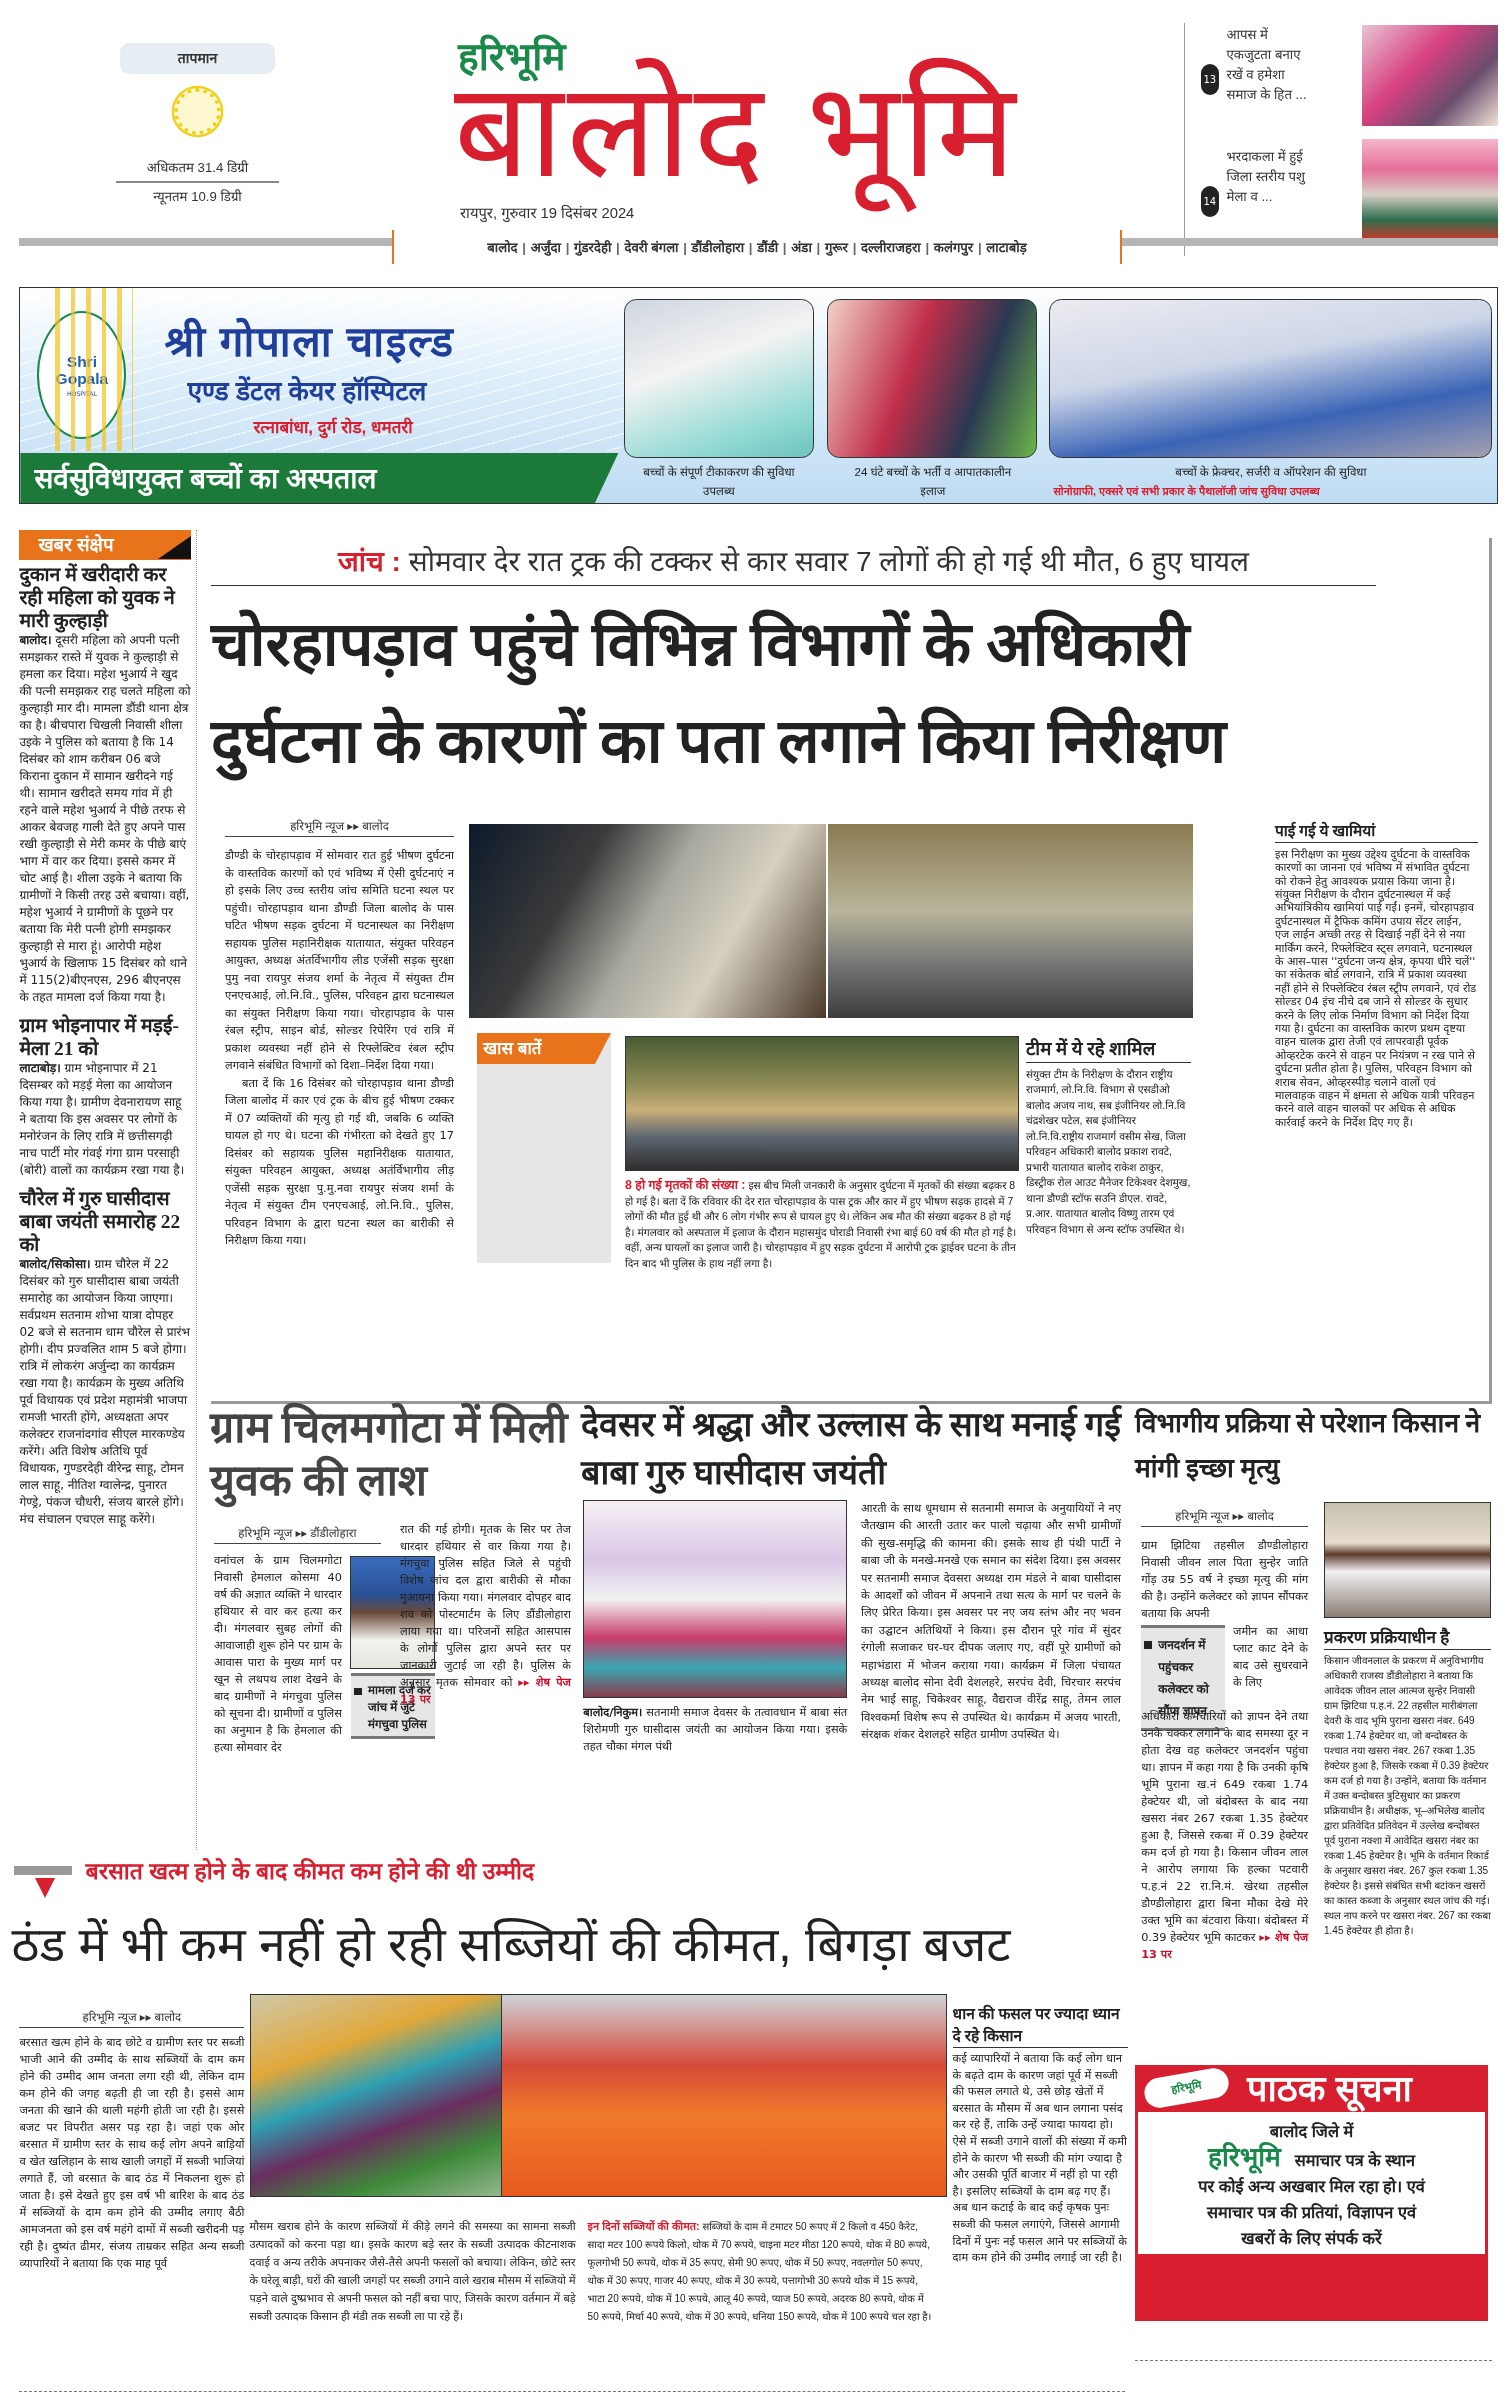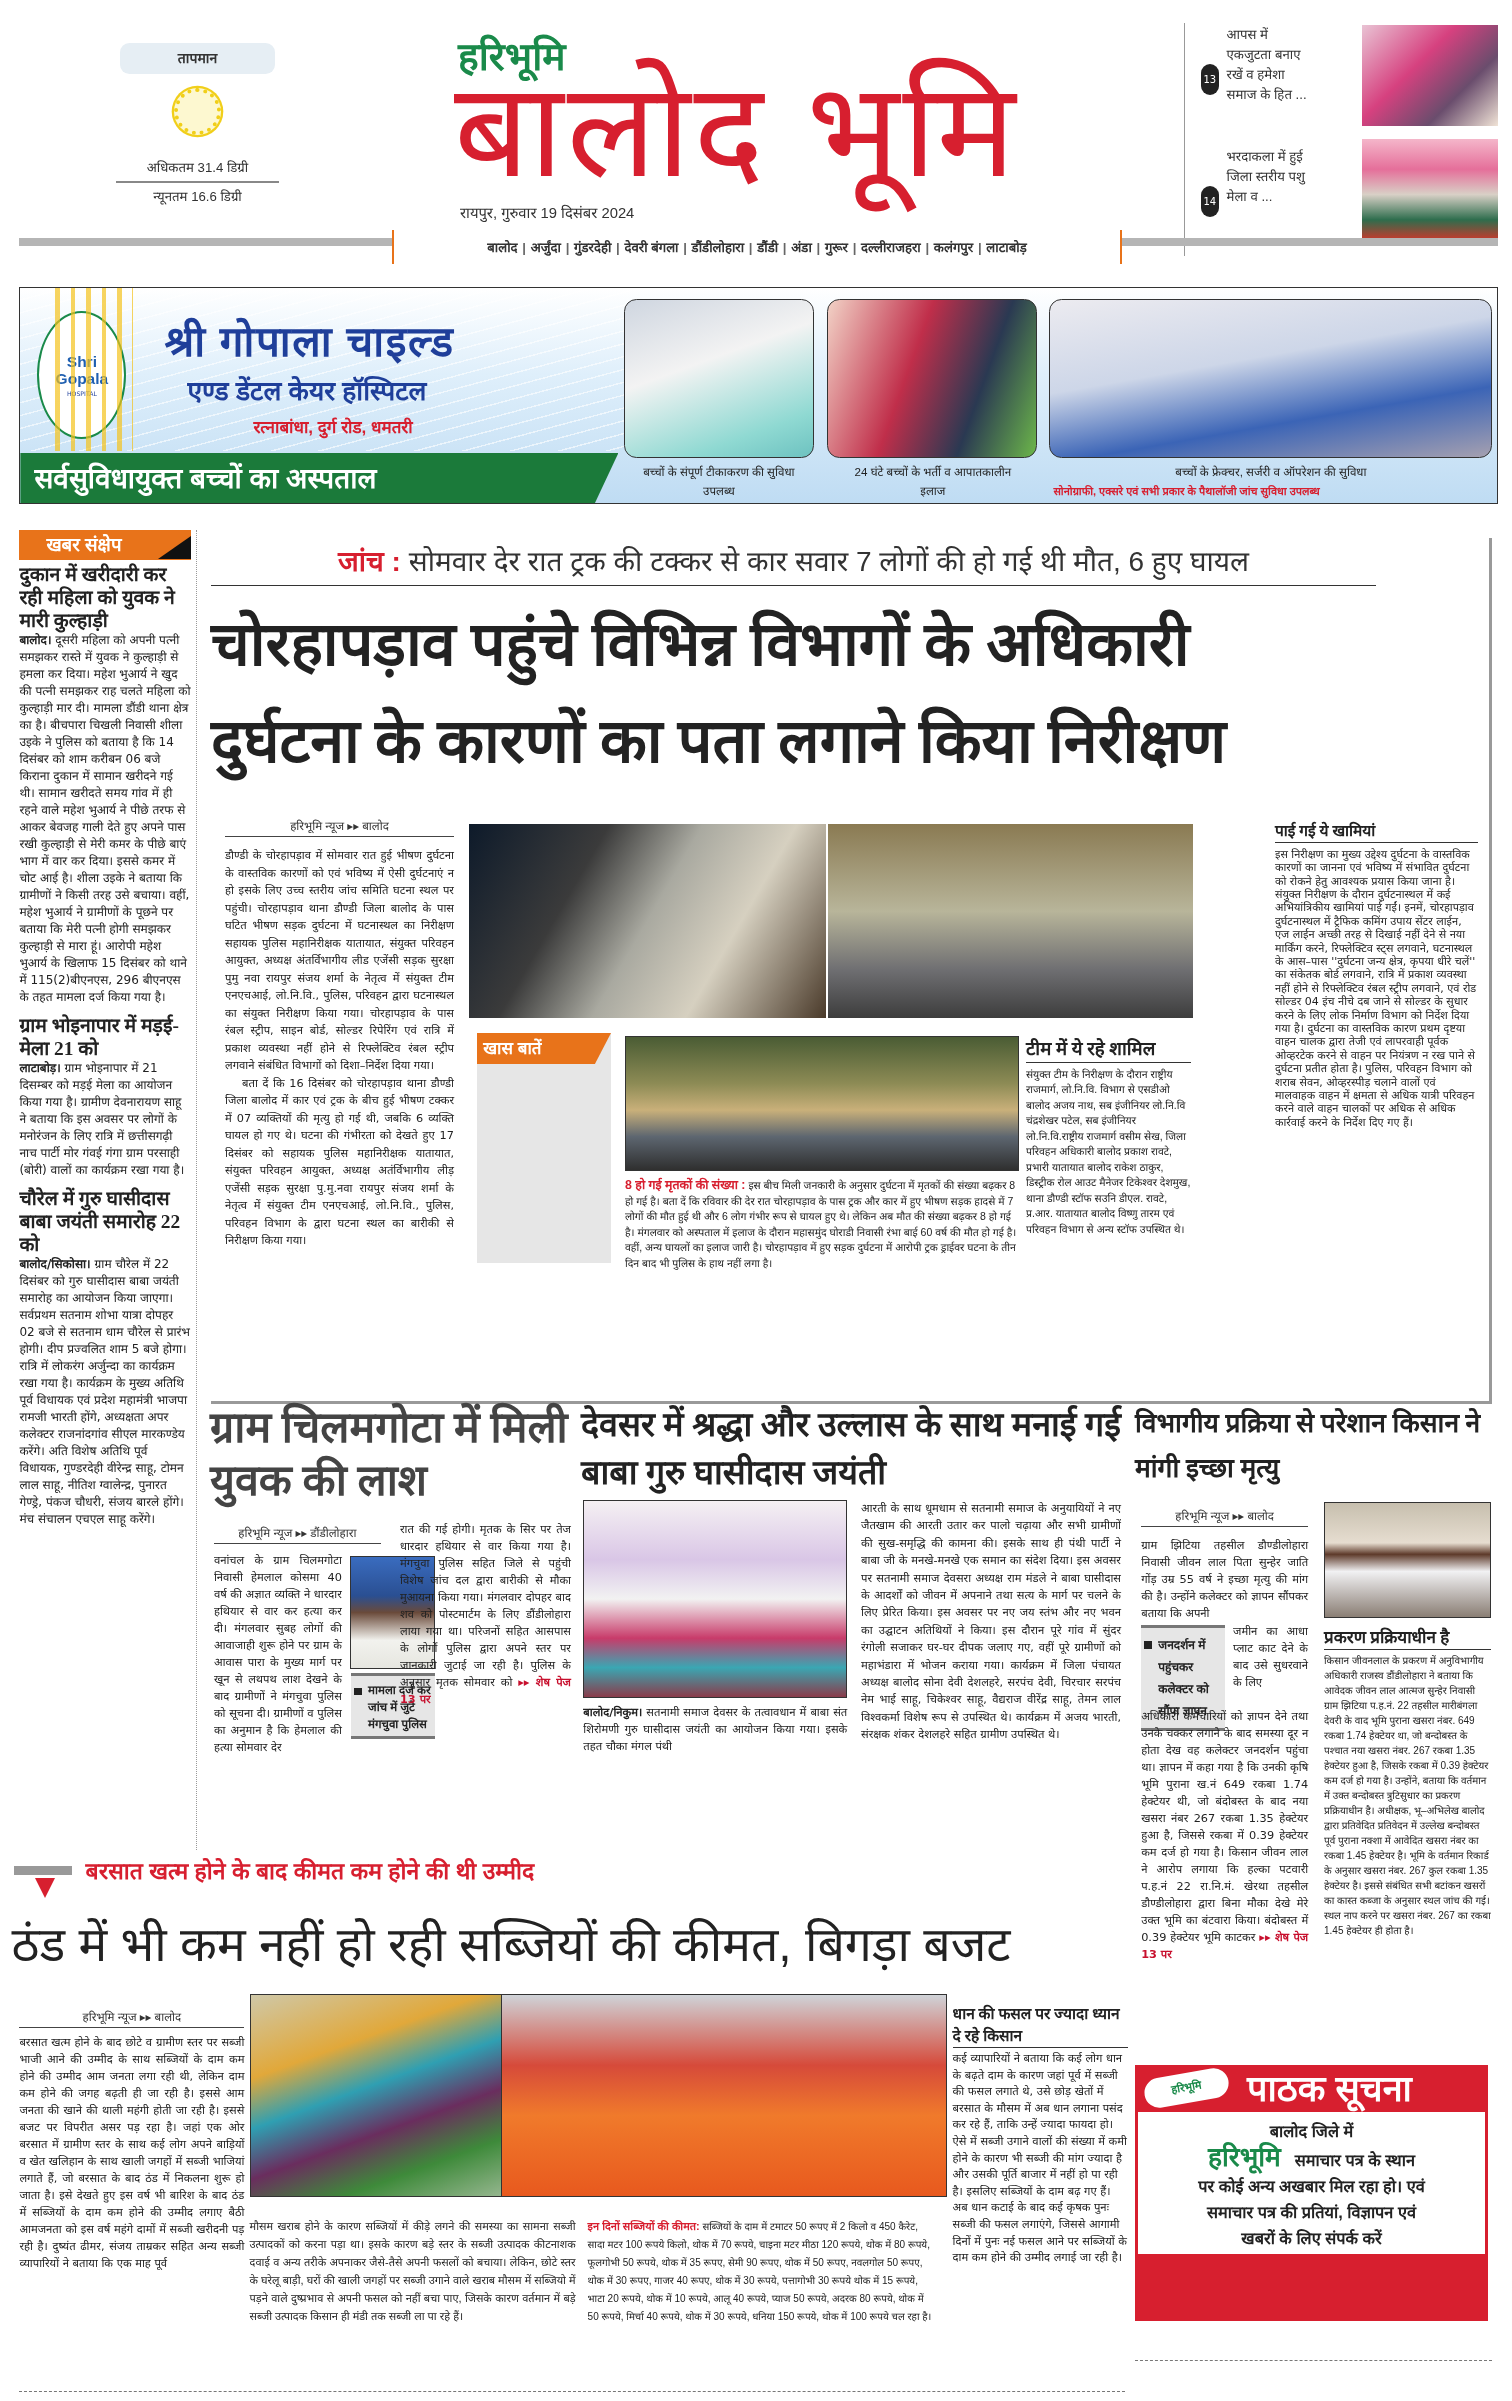--- a/index.html
+++ b/index.html
@@ -18,21 +18,21 @@
 </style>
 </head>
 <body>
 
 <div class="abs" style="left:0;top:0;width:1512px;height:264px">
 
   <div class="abs" style="left:116px;top:39px;width:163px;height:186px;text-align:center">
     <div style="margin:3.9px auto 0;width:155px;height:31px;line-height:31px;background:#e6eef4;border-radius:9.3px;font-family:'Liberation Sans',sans-serif;font-size:14px;font-weight:bold;color:#333">तापमान</div>
     <div style="margin:14px auto 0;width:47px;height:47px;border-radius:50%;background:#fdf8d0;border:4.7px dotted #f1cf1a;box-shadow:0 0 0 2.3px #f1cf1a"></div>
     <div style="margin-top:23px;font-family:'Liberation Sans',sans-serif;font-size:13.2px;color:#333;border-bottom:2.3px solid #888;padding-bottom:4.7px">अधिकतम 31.4 डिग्री</div>
-    <div style="margin-top:4.7px;font-family:'Liberation Sans',sans-serif;font-size:13.2px;color:#333">न्यूनतम 16.6 डिग्री</div>
+    <div style="margin-top:4.7px;font-family:'Liberation Sans',sans-serif;font-size:13.2px;color:#333">न्यूनतम 10.9 डिग्री</div>
   </div>
 
   <div class="abs" style="left:458px;top:33px;font-family:'Liberation Sans',sans-serif;font-weight:bold;font-size:39px;color:#1a8a4a;line-height:47px">हरिभूमि</div>
   <div class="abs" style="left:454px;top:53px;font-family:'Liberation Sans',sans-serif;font-size:132px;line-height:155px;color:#d71f2f;letter-spacing:3.1px">बालोद भूमि</div>
   <div class="abs" style="left:460px;top:202px;font-family:'Liberation Sans',sans-serif;font-size:14.8px;color:#333">रायपुर, गुरुवार 19 दिसंबर 2024</div>
 
   <div class="abs" style="left:1184px;top:23px;width:326px;height:233px;border-left:1.6px solid #999">
     <div style="position:absolute;left:15.5px;top:1.6px;width:303px;height:109px">
       <div style="position:absolute;left:0;top:39px;width:18.6px;height:31px;border-radius:9.3px;background:#222;color:#fff;font-size:10px;text-align:center;line-height:31px">13</div>
       <div style="position:absolute;left:26px;top:0;width:89px;font-family:'Liberation Sans',sans-serif;font-size:13.2px;line-height:20px;color:#333">आपस में एकजुटता बनाए रखें व हमेशा समाज के हित ...</div>
@@ -86,21 +86,21 @@
   <div class="ph abs" style="left:807px;top:11px;width:210px;height:159px;border-radius:12.4px;border:1.6px solid #333;background:linear-gradient(110deg,#f2d2c6 0%,#c02e4a 40%,#2a3952 70%,#6cb64a 100%)"></div>
   <div class="ph abs" style="left:1029px;top:11px;width:443px;height:159px;border-radius:12.4px;border:1.6px solid #333;background:linear-gradient(170deg,#ecebf0 0%,#cdd6e8 40%,#3b64b6 70%,#a5a0b0 100%)"></div>
   <div class="abs" style="left:613px;top:174px;width:171px;text-align:center;font-family:'Liberation Sans',sans-serif;font-size:11.6px;line-height:19.4px;color:#222">बच्चों के संपूर्ण टीकाकरण की सुविधा उपलब्ध</div>
   <div class="abs" style="left:823px;top:174px;width:179px;text-align:center;font-family:'Liberation Sans',sans-serif;font-size:11.6px;line-height:19.4px;color:#222">24 घंटे बच्चों के भर्ती व आपातकालीन इलाज</div>
   <div class="abs" style="left:1033px;top:174px;width:435px;text-align:center;font-family:'Liberation Sans',sans-serif;font-size:11.6px;line-height:19.4px;color:#222">बच्चों के फ्रेक्चर, सर्जरी व ऑपरेशन की सुविधा</div>
   <div class="abs" style="left:1033px;top:194px;width:435px;font-family:'Liberation Sans',sans-serif;font-weight:bold;font-size:11px;line-height:19.4px;color:#d71f2f">सोनोग्राफी, एक्सरे एवं सभी प्रकार के पैथालॉजी जांच सुविधा उपलब्ध</div>
 </div>
 
 <div class="abs" style="left:19.4px;top:530px;width:172px;height:1320px">
   <div style="height:29.5px;background:#e8731a;position:relative">
-    <span style="display:inline-block;padding-left:27px;line-height:29.5px;font-family:'Liberation Sans',sans-serif;font-weight:bold;font-size:18.6px;color:#fff">खबर संक्षेप</span>
+    <span style="display:inline-block;padding-left:19px;line-height:29.5px;font-family:'Liberation Sans',sans-serif;font-weight:bold;font-size:18.6px;color:#fff">खबर संक्षेप</span>
     <span style="position:absolute;right:0;top:6.2px;width:0;height:0;border-left:33px solid transparent;border-bottom:23px solid #111"></span>
   </div>
   <div>
     <div class="hd" style="font-size:19.4px;line-height:23px;margin-top:3.9px">दुकान में खरीदारी कर रही महिला को युवक ने मारी कुल्हाड़ी</div>
     <div class="t" style="font-size:12px;line-height:17px;text-align:left"><b>बालोद।</b> <span>दूसरी महिला को अपनी पत्नी समझकर रास्ते में युवक ने कुल्हाड़ी से हमला कर दिया। महेश भुआर्य ने खुद की पत्नी समझकर राह चलते महिला को कुल्हाड़ी मार दी। मामला डौंडी थाना क्षेत्र का है। बीचपारा चिखली निवासी शीला उइके ने पुलिस को बताया है कि 14 दिसंबर को शाम करीबन 06 बजे किराना दुकान में सामान खरीदने गई थी। सामान खरीदते समय गांव में ही रहने वाले महेश भुआर्य ने पीछे तरफ से आकर बेवजह गाली देते हुए अपने पास रखी कुल्हाड़ी से मेरी कमर के पीछे बाएं भाग में वार कर दिया। इससे कमर में चोट आई है। शीला उइके ने बताया कि ग्रामीणों ने किसी तरह उसे बचाया। वहीं, महेश भुआर्य ने ग्रामीणों के पूछने पर बताया कि मेरी पत्नी होगी समझकर कुल्हाड़ी से मारा हूं। आरोपी महेश भुआर्य के खिलाफ 15 दिसंबर को थाने में 115(2)बीएनएस, 296 बीएनएस के तहत मामला दर्ज किया गया है।</span></div>
   </div>
   <div>
     <div class="hd" style="font-size:19.4px;line-height:23px;margin-top:7.8px">ग्राम भोइनापार में मड़ई-मेला 21 को</div>
     <div class="t" style="font-size:12px;line-height:17px;text-align:left"><b>लाटाबोड़।</b> <span>ग्राम भोइनापार में 21 दिसम्बर को मड़ई मेला का आयोजन किया गया है। ग्रामीण देवनारायण साहू ने बताया कि इस अवसर पर लोगों के मनोरंजन के लिए रात्रि में छत्तीसगढ़ी नाच पार्टी मोर गंवई गंगा ग्राम परसाही (बोरी) वालों का कार्यक्रम रखा गया है।</span></div>
   </div>

